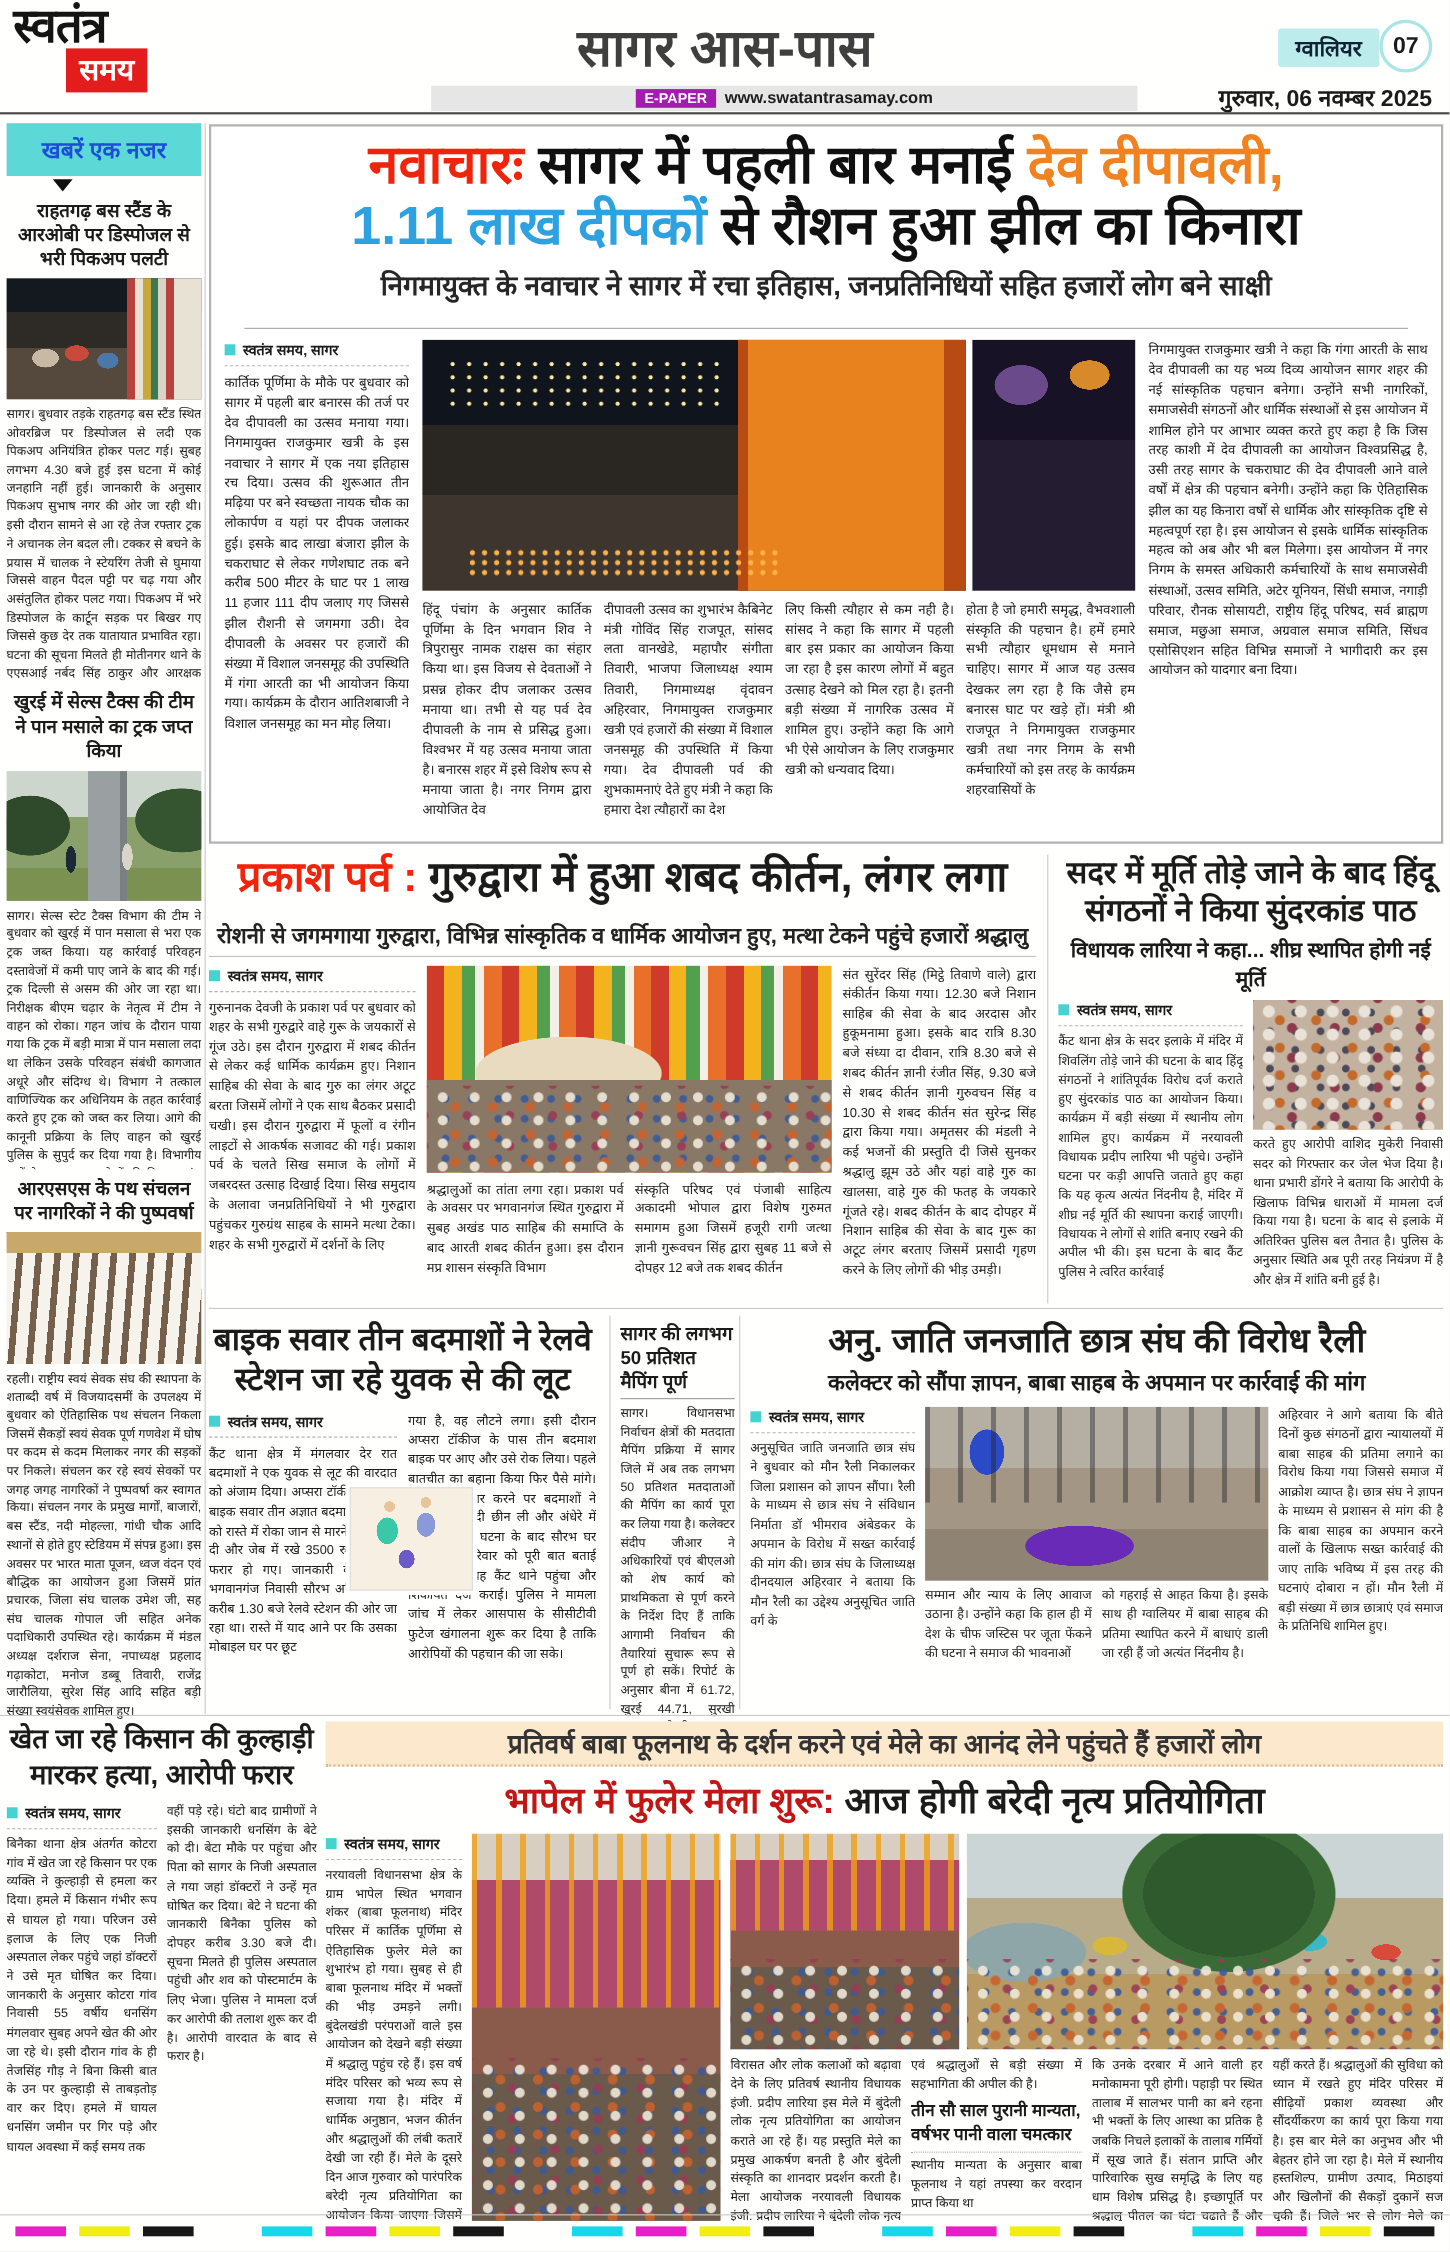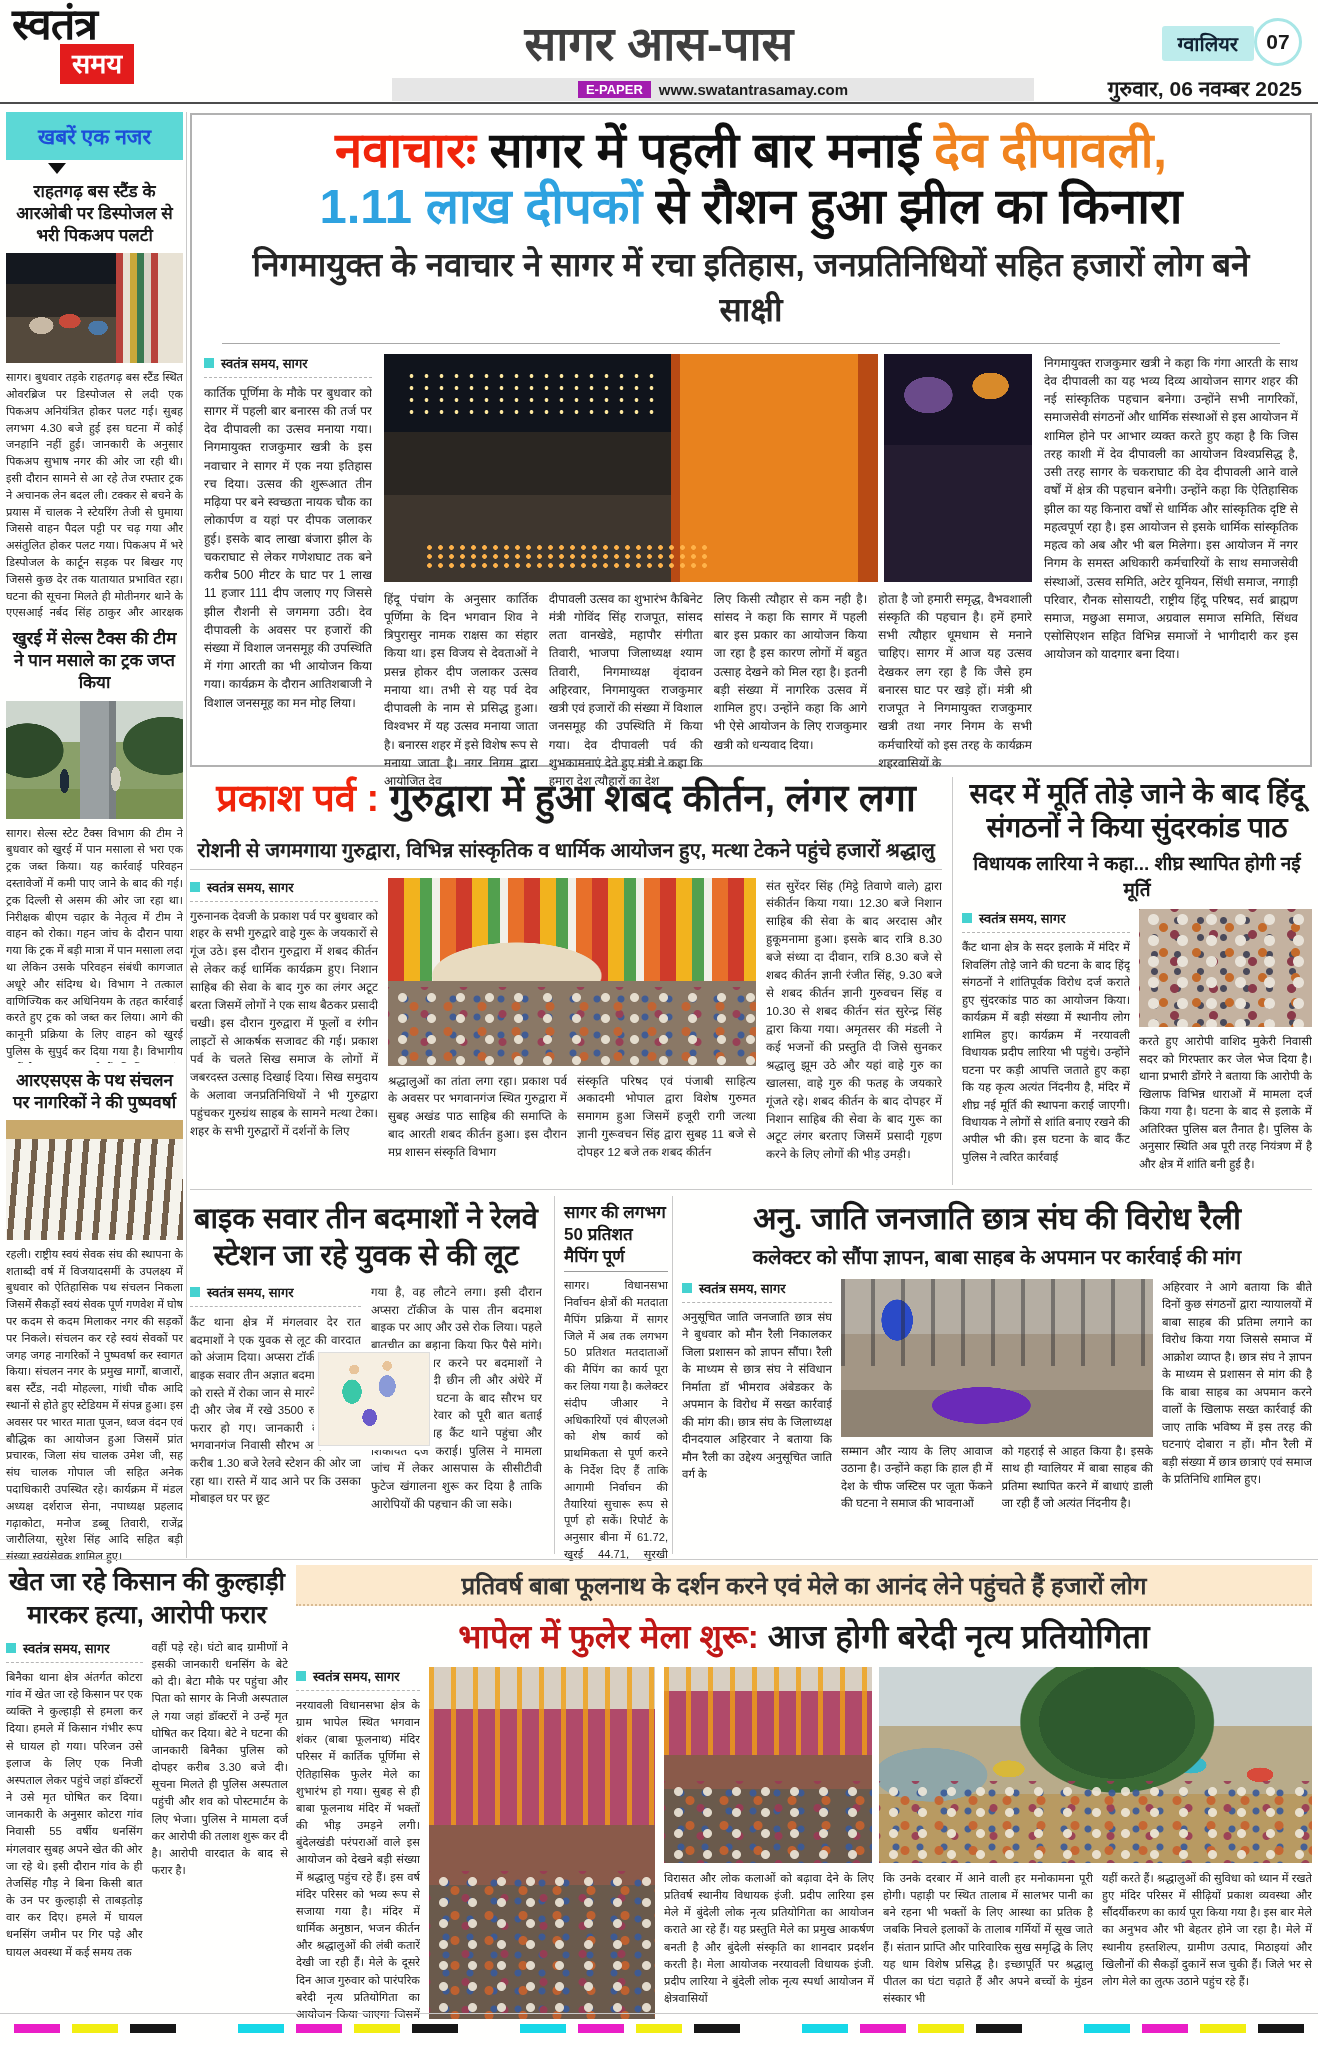--- a/index.html
+++ b/index.html
@@ -109,22 +109,22 @@
     radial-gradient(130px 95px at 55% 28%,#2e5a2e 0 60%,#3a6a35 60% 74%,transparent 75%),
     radial-gradient(80px 38px at 12% 55%,#8fa6a8 0 70%,transparent 71%),
     radial-gradient(26px 14px at 30% 52%,#d8b83a 0 60%,transparent 61%),
     radial-gradient(26px 14px at 72% 50%,#3ab8c8 0 60%,transparent 61%),
     radial-gradient(22px 12px at 88% 55%,#d84a3a 0 60%,transparent 61%),
     linear-gradient(180deg,#ccd5d6 0 30%,#b8ab8a 30% 65%,#b89a62 65%)}
   
   .lead{position:absolute;left:190px;top:113px;width:1122px;height:654px;border:2px solid #b1b1b1;
         box-sizing:border-box;padding:8px 12px;background:#fff}
   .lead-h{text-align:center;font-weight:800;font-size:49px;line-height:1.14;color:#101010}
-  .lead-sub{text-align:center;font-size:33px;font-weight:700;color:#262626;margin:6px 18px 0;
-            padding-bottom:12px;border-bottom:1px solid #a8a8a8}
+  .lead-sub{text-align:center;font-size:25px;font-weight:700;color:#262626;margin:6px 18px 0;
+            padding-bottom:23px;border-bottom:1px solid #a8a8a8}
   .lead-content{display:flex;gap:12px;margin-top:10px;height:452px}
   .lead-colA{width:168px;overflow:hidden}
   .lead-mid{width:648px;display:flex;flex-direction:column;gap:8px}
   .lead-photos{display:flex;gap:6px;height:228px}
   .lead-photo-main{flex:1}
   .lead-photo-side{width:148px}
   .lead-cols{display:flex;gap:11px;flex:1;overflow:hidden}
   .lead-cols>div{flex:1;overflow:hidden}
   .lead-right{flex:1;overflow:hidden}
   .lead-right-h{font-size:21px;font-weight:800;line-height:1.32;margin:0 0 6px}
@@ -397,20 +397,25 @@
         <div class="col-txt" style="font-size:11.3px">नरयावली विधानसभा क्षेत्र के ग्राम भापेल स्थित भगवान शंकर (बाबा फूलनाथ) मंदिर परिसर में कार्तिक पूर्णिमा से ऐतिहासिक फुलेर मेले का शुभारंभ हो गया। सुबह से ही बाबा फूलनाथ मंदिर में भक्तों की भीड़ उमड़ने लगी। बुंदेलखंडी परंपराओं वाले इस आयोजन को देखने बड़ी संख्या में श्रद्धालु पहुंच रहे हैं। इस वर्ष मंदिर परिसर को भव्य रूप से सजाया गया है। मंदिर में धार्मिक अनुष्ठान, भजन कीर्तन और श्रद्धालुओं की लंबी कतारें देखी जा रही हैं। मेले के दूसरे दिन आज गुरुवार को पारंपरिक बरेदी नृत्य प्रतियोगिता का आयोजन किया जाएगा जिसमें आसपास के गांवों से कलाकार शिरकत करेंगे। बुंदेलखंड की सांस्कृतिक</div>
       </div>
       <div class="photo ph-mela-temple crowd me-photoA"></div>
       <div class="me-right">
         <div class="me-photos">
           <div class="photo ph-mela-temple crowd me-photoB"></div>
           <div class="photo ph-mela-tree crowd me-photoC"></div>
         </div>
         <div class="me-cols">
           <div class="col-txt" style="font-size:11.3px">विरासत और लोक कलाओं को बढ़ावा देने के लिए प्रतिवर्ष स्थानीय विधायक इंजी. प्रदीप लारिया इस मेले में बुंदेली लोक नृत्य प्रतियोगिता का आयोजन कराते आ रहे हैं। यह प्रस्तुति मेले का प्रमुख आकर्षण बनती है और बुंदेली संस्कृति का शानदार प्रदर्शन करती है। मेला आयोजक नरयावली विधायक इंजी. प्रदीप लारिया ने बुंदेली लोक नृत्य स्पर्धा आयोजन में क्षेत्रवासियों</div>
+          <div>
+            <div class="col-txt" style="font-size:11.3px">एवं श्रद्धालुओं से बड़ी संख्या में सहभागिता की अपील की है।</div>
+            <div class="me-subhead">तीन सौ साल पुरानी मान्यता, वर्षभर पानी वाला चमत्कार</div>
+            <div class="col-txt" style="font-size:11.3px">स्थानीय मान्यता के अनुसार बाबा फूलनाथ ने यहां तपस्या कर वरदान प्राप्त किया था</div>
+          </div>
           <div class="col-txt" style="font-size:11.3px">कि उनके दरबार में आने वाली हर मनोकामना पूरी होगी। पहाड़ी पर स्थित तालाब में सालभर पानी का बने रहना भी भक्तों के लिए आस्था का प्रतिक है जबकि निचले इलाकों के तालाब गर्मियों में सूख जाते हैं। संतान प्राप्ति और पारिवारिक सुख समृद्धि के लिए यह धाम विशेष प्रसिद्ध है। इच्छापूर्ति पर श्रद्धालु पीतल का घंटा चढ़ाते हैं और अपने बच्चों के मुंडन संस्कार भी</div>
           <div class="col-txt" style="font-size:11.3px">यहीं करते हैं। श्रद्धालुओं की सुविधा को ध्यान में रखते हुए मंदिर परिसर में सीढ़ियों प्रकाश व्यवस्था और सौंदर्यीकरण का कार्य पूरा किया गया है। इस बार मेले का अनुभव और भी बेहतर होने जा रहा है। मेले में स्थानीय हस्तशिल्प, ग्रामीण उत्पाद, मिठाइयां और खिलौनों की सैकड़ों दुकानें सज चुकी हैं। जिले भर से लोग मेले का लुत्फ उठाने पहुंच रहे हैं।</div>
         </div>
       </div>
     </div>
   </div>
 
   <div class="hrule" style="left:0;top:2013px;width:1318px"></div>
   <div class="regbar">
     <div class="reggroup">

